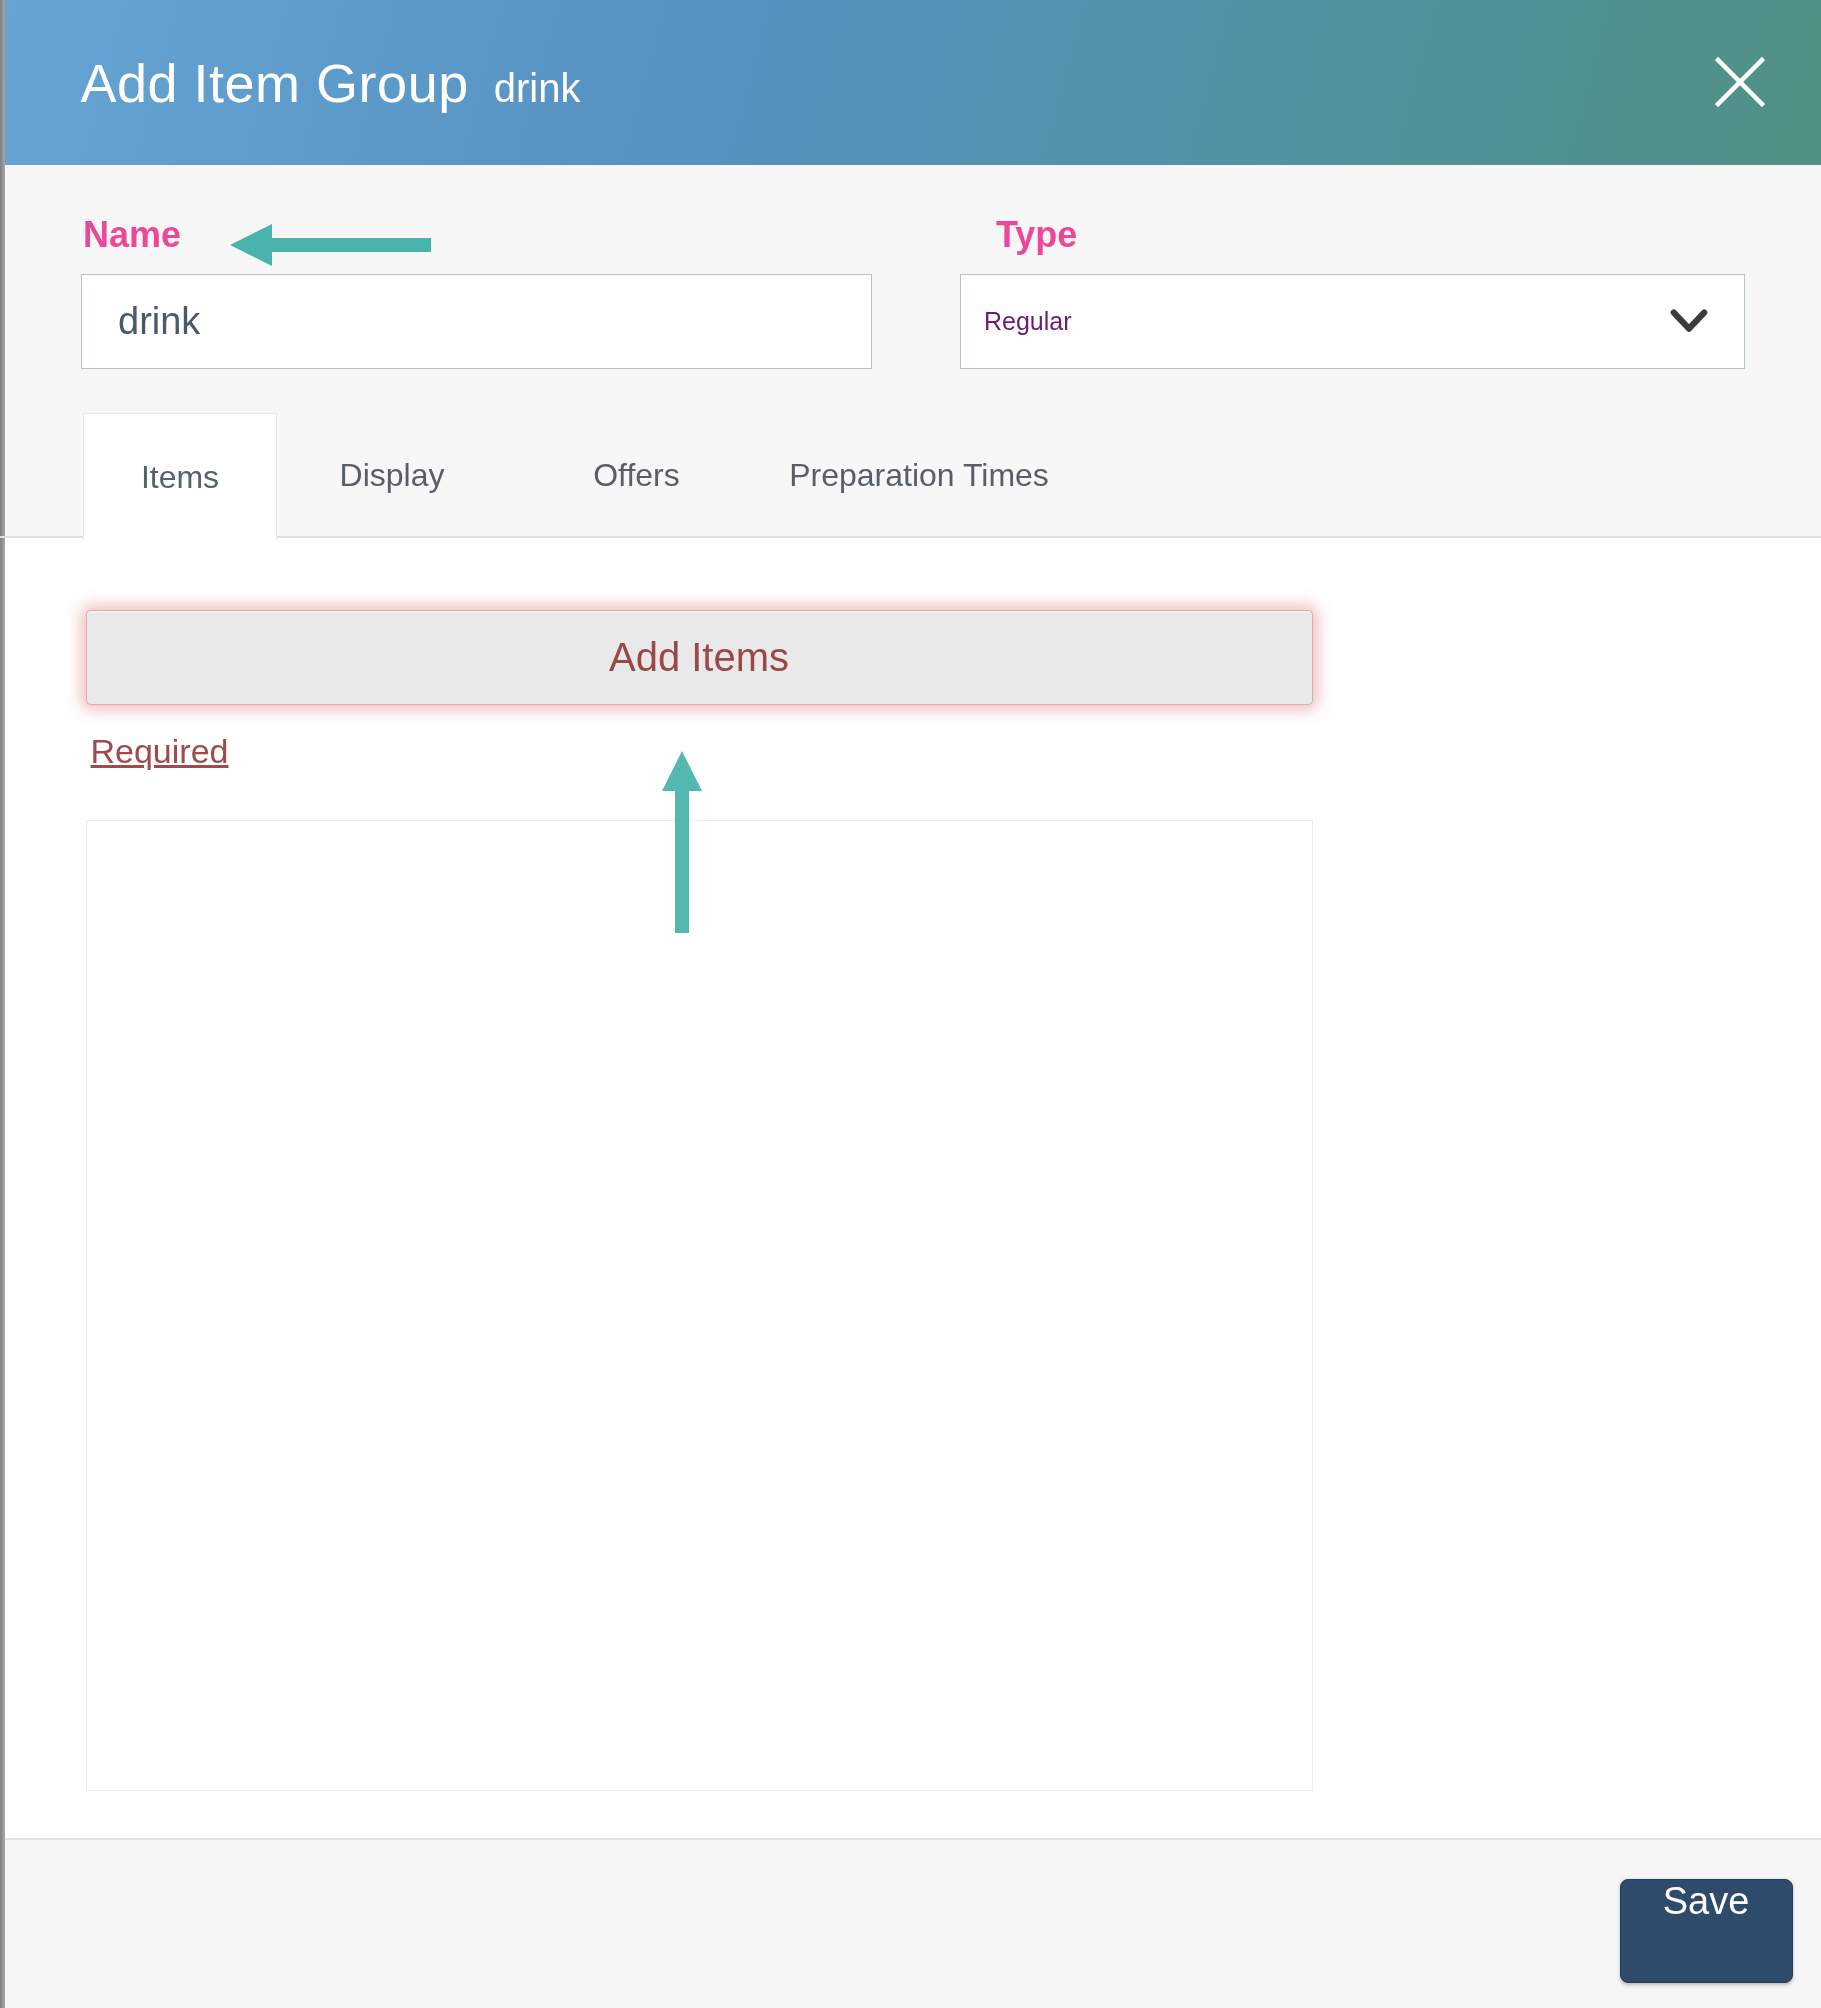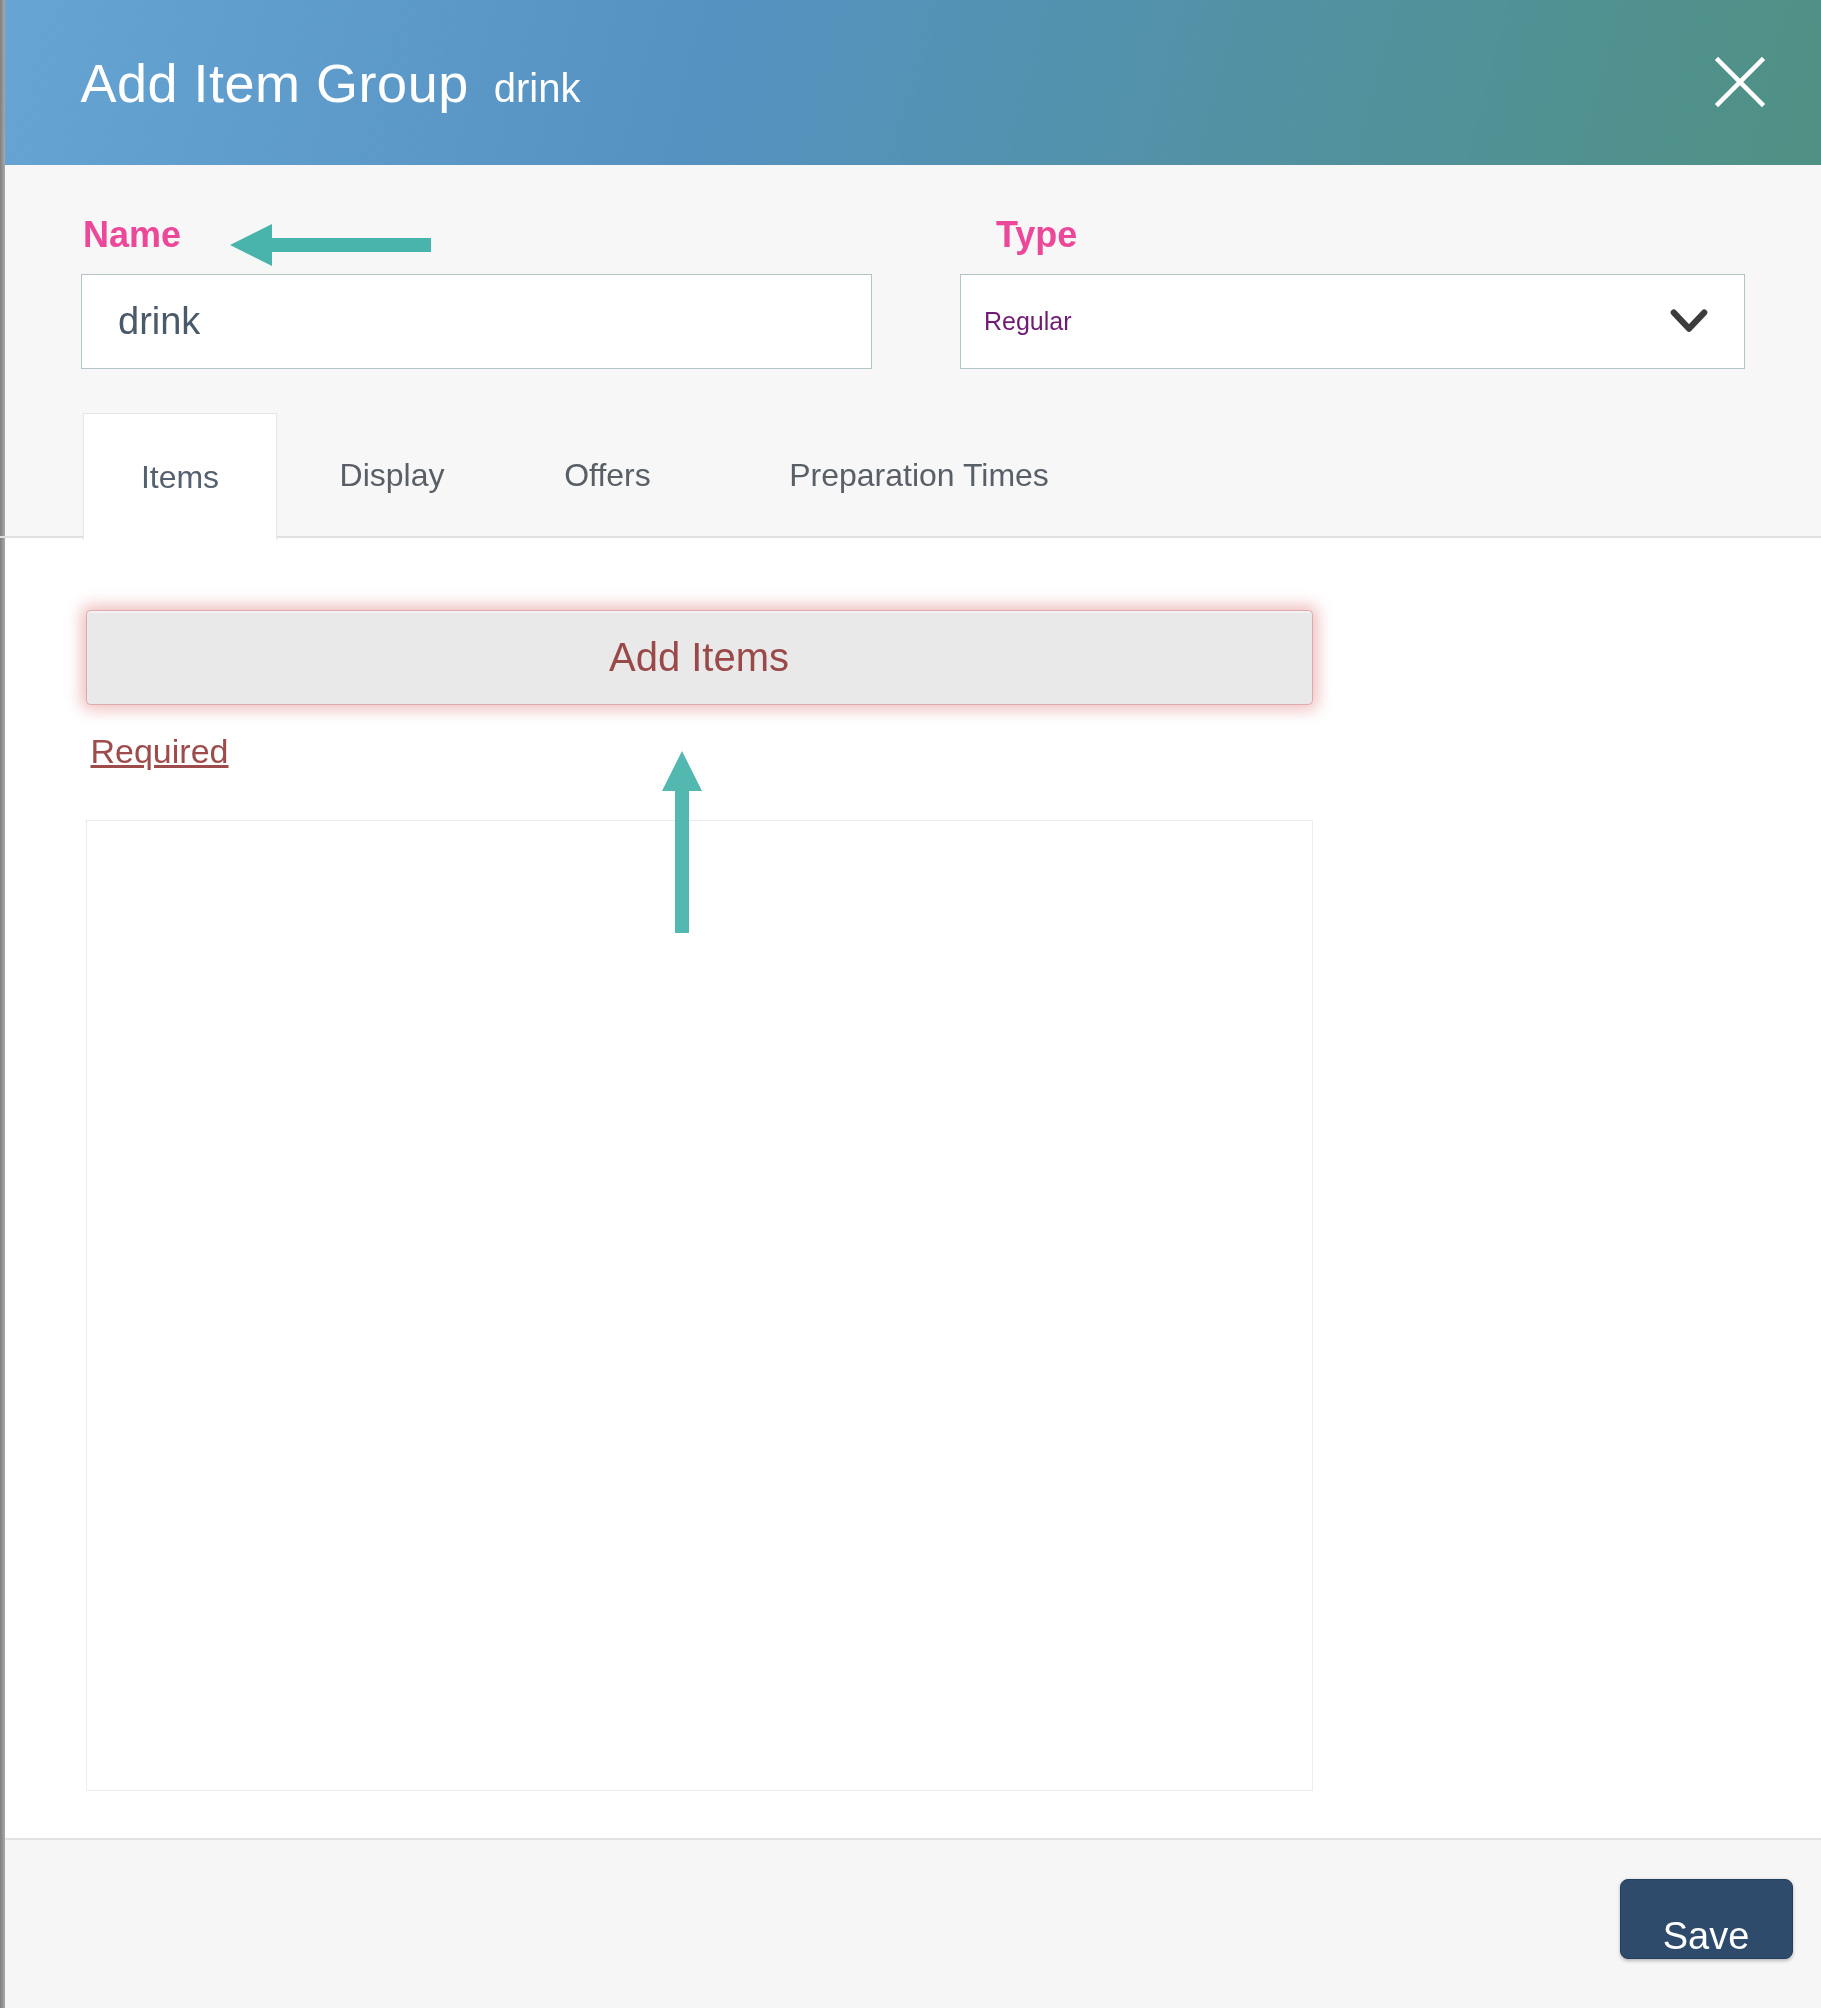--- a/index.html
+++ b/index.html
@@ -60,21 +60,21 @@
     background:#ffffff;border:1.8px solid #e6e6e6;border-bottom:none;box-sizing:border-box;
     display:flex;align-items:center;justify-content:center;z-index:2;
     cursor:pointer;
   }
   .tab-active span{font-size:32px;color:#55616e;}
   .tab-inactive{
     position:absolute;top:413px;height:125px;display:flex;align-items:center;justify-content:center;
     font-size:32px;color:#585f66;cursor:pointer;
   }
   .tab-display{left:320px;width:144px;}
-  .tab-offers{left:548px;width:119px;}
+  .tab-offers{left:577px;width:119px;}
   .tab-prep{left:747px;width:344px;}
   
   .main-area{
     position:absolute;left:4.5px;top:538px;width:1817px;height:1267px;background:#ffffff;
   }
   .add-items-btn{
     position:absolute;left:81px;top:72px;width:1227px;height:95px;
     background:#e9e9e9;border:1.8px solid #e0aaaa;border-radius:4.5px;box-sizing:border-box;
     box-shadow:0 0 14.4px 4.5px rgba(221,115,115,.45), inset 0 1.8px 0 #f4f4f4;
     display:flex;align-items:center;justify-content:center;
@@ -105,23 +105,23 @@
   }
   .arrow-up .stem{
     position:absolute;left:12.6px;top:38px;width:14.4px;height:144px;background:#52b8b0;
   }
   
   .footer-divider{position:absolute;left:4.5px;top:1838px;width:1817px;height:1.8px;background:#e2e2e2;}
   .modal-footer{
     position:absolute;left:4.5px;top:1840px;width:1817px;height:168px;background:#f6f6f6;
   }
   .save-btn{
-    position:absolute;right:29px;top:39px;width:173px;height:80px;
+    position:absolute;right:29px;top:39px;width:173px;height:104px;
     background:#2e4b6c;border:1.8px solid #22405e;border-radius:8px;box-sizing:border-box;
-    display:flex;align-items:flex-end;justify-content:center;
+    display:flex;align-items:flex-start;justify-content:center;
     color:#ffffff;font-size:38px;cursor:pointer;
     box-shadow:0 1.8px 3.6px rgba(0,0,0,.25);
   }
 </style>
 </head>
 <body>
 
 <div id="screen">
 
   <div class="backdrop-edge"></div>

